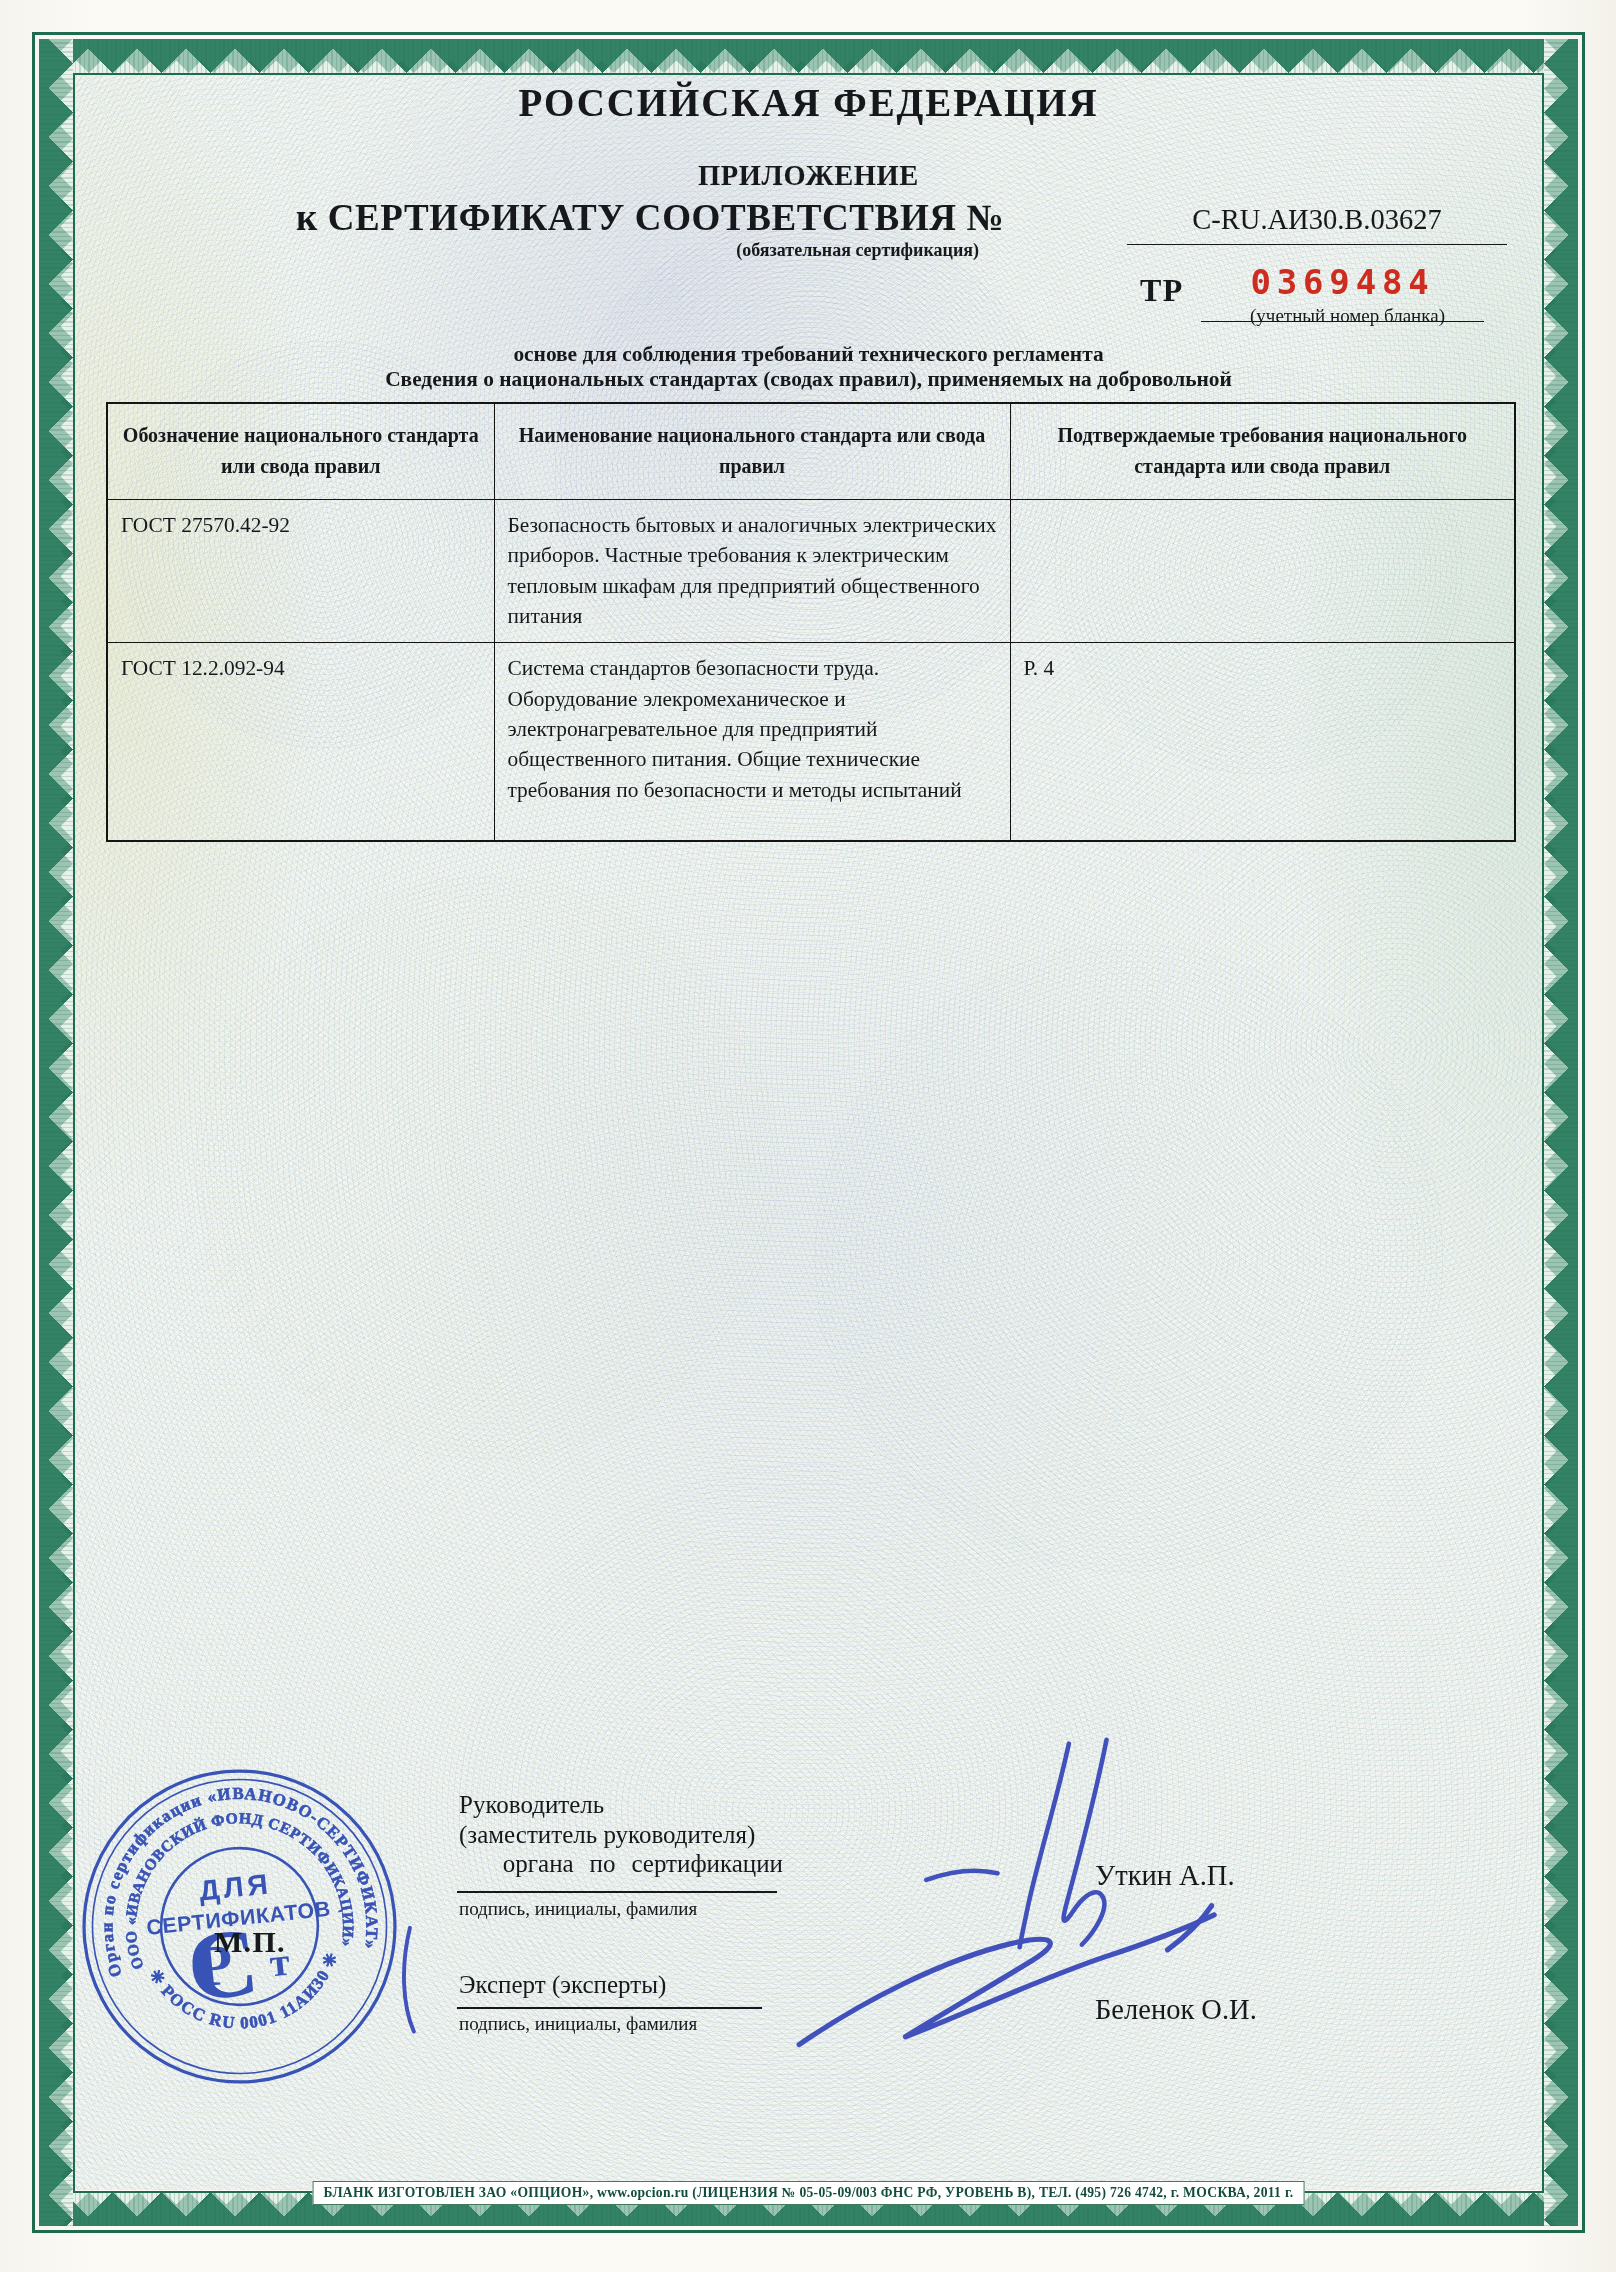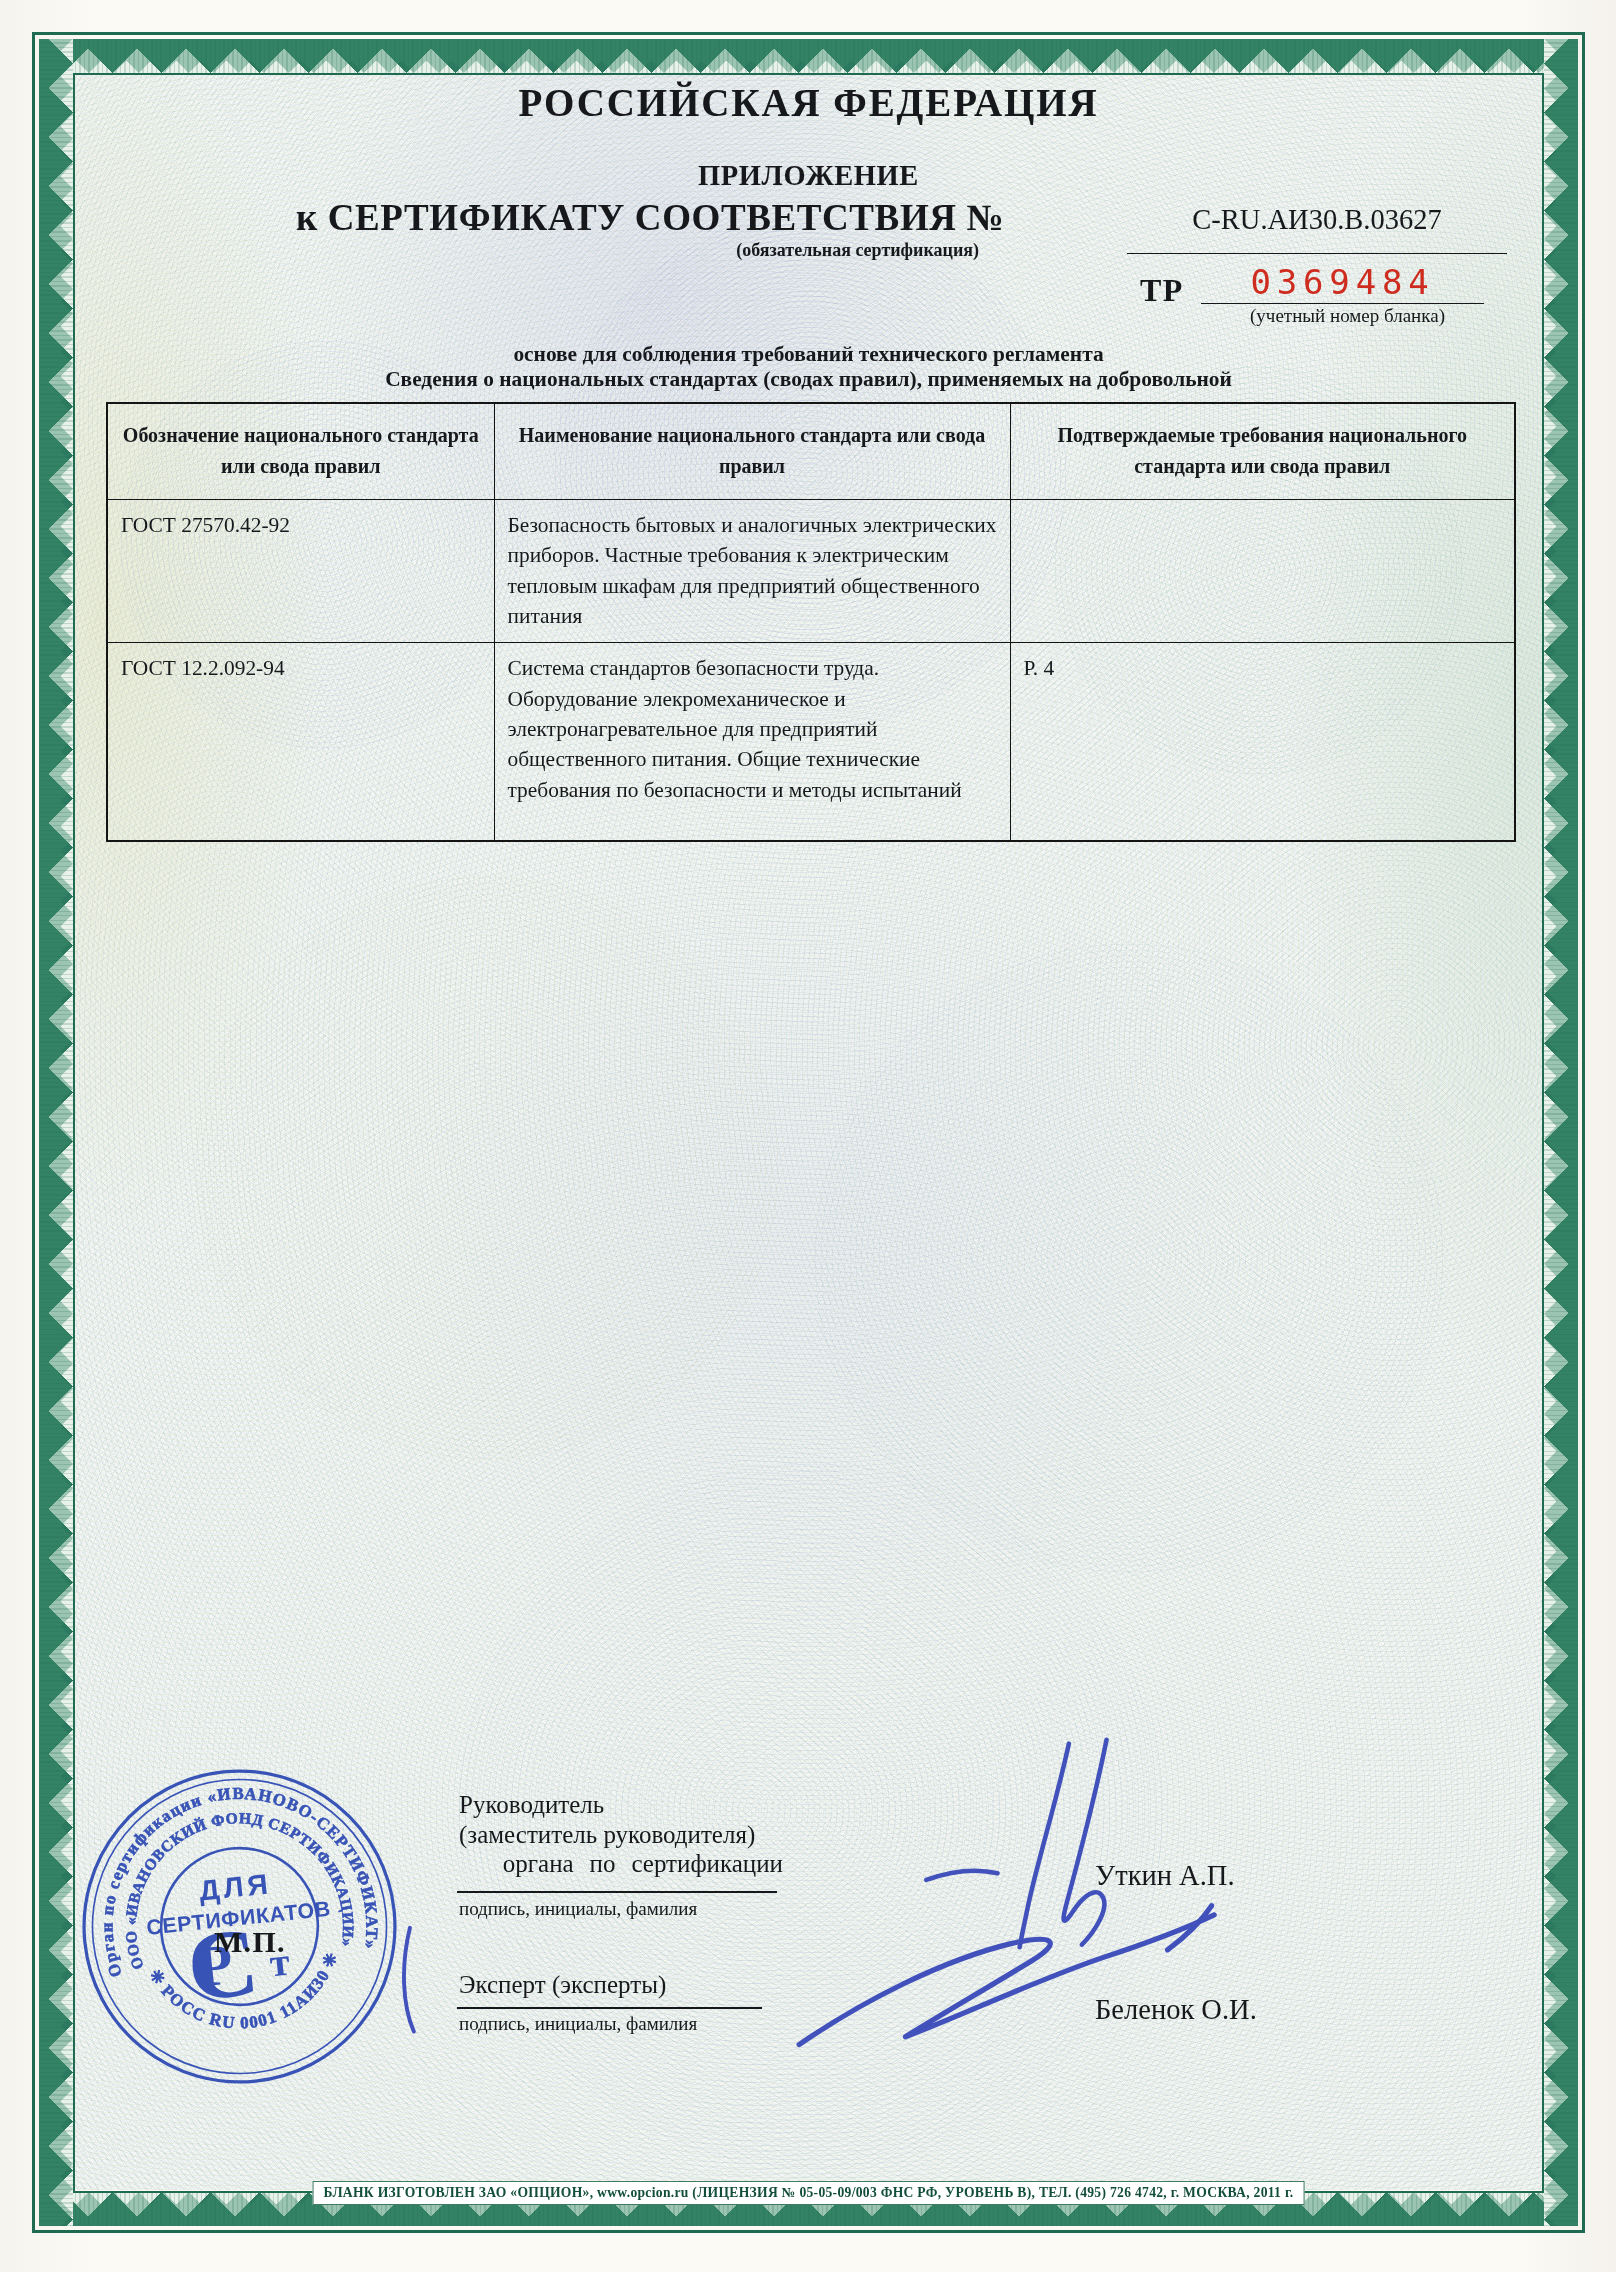--- a/index.html
+++ b/index.html
@@ -63,26 +63,26 @@
   .ros{position:absolute;border-radius:50%;z-index:1;pointer-events:none;
     background:repeating-radial-gradient(circle, rgba(110,130,200,.09) 0 1px, transparent 1px 5.2px);}
   
   .abs{position:absolute;z-index:4;}
   .country{left:0;width:100%;top:80px;text-align:center;font-weight:bold;
     font-size:39px;letter-spacing:1.9px;}
   .title1{left:0;width:100%;top:160px;text-align:center;font-weight:bold;
     font-size:28.5px;letter-spacing:0.6px;}
   .title2{left:296px;top:196px;font-weight:bold;font-size:37px;letter-spacing:0.6px;}
   .certnum{left:1127px;top:204px;width:380px;text-align:center;font-size:28.5px;
-    border-bottom:1.9px solid #15171a;padding-bottom:17px;}
+    border-bottom:1.9px solid #15171a;padding-bottom:8px;}
   .subtitle{left:603px;top:240px;width:376px;text-align:right;font-weight:bold;font-size:18px;}
   .trlabel{left:1140px;top:272px;font-weight:bold;font-size:32px;letter-spacing:1.3px;}
   .blanknum{left:1201px;top:262px;width:283px;text-align:center;
-    font-family:"DejaVu Sans Mono", monospace;font-weight:normal;font-size:34px;
-    letter-spacing:5.8px;color:#cf2c20;border-bottom:1.9px solid #15171a;padding-bottom:1px;}
+    font-family:"DejaVu Sans Mono", monospace;font-weight:bold;font-size:34px;
+    letter-spacing:5.8px;color:#cf2c20;border-bottom:1.9px solid #15171a;padding-bottom:19px;}
   .blankcap{left:1218px;top:305px;width:259px;text-align:center;font-size:19px;}
   .intro{left:0;width:100%;top:342px;text-align:center;font-weight:bold;font-size:21.4px;line-height:1.16;}
   
   table.std{position:absolute;z-index:4;left:106px;top:402px;width:1407px;
     border-collapse:collapse;table-layout:fixed;}
   table.std th, table.std td{border:1.9px solid #141414;vertical-align:top;}
   table.std{border:2.6px solid #141414;}
   table.std th{font-size:20px;font-weight:bold;padding:10.4px 14.3px;line-height:1.55;vertical-align:middle;}
   table.std td{font-size:21.4px;padding:10.4px 13px;line-height:1.42;}
   .c1{width:387px;} .c2{width:516px;} .c3{width:505px;}

